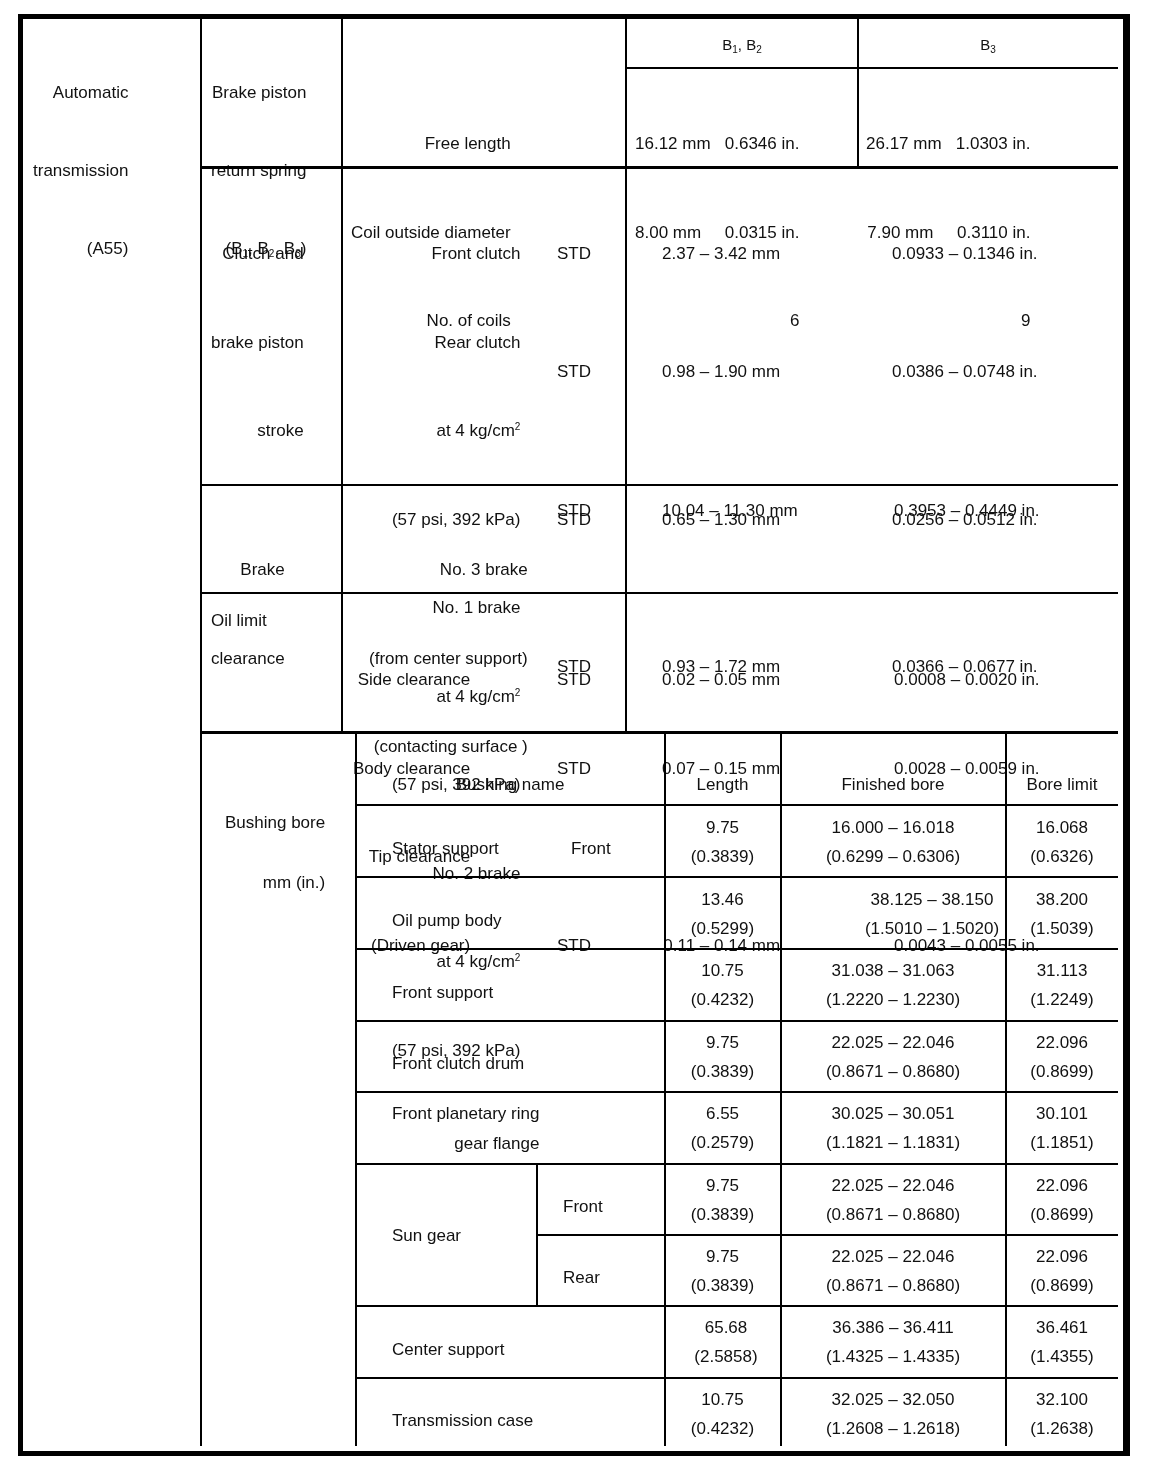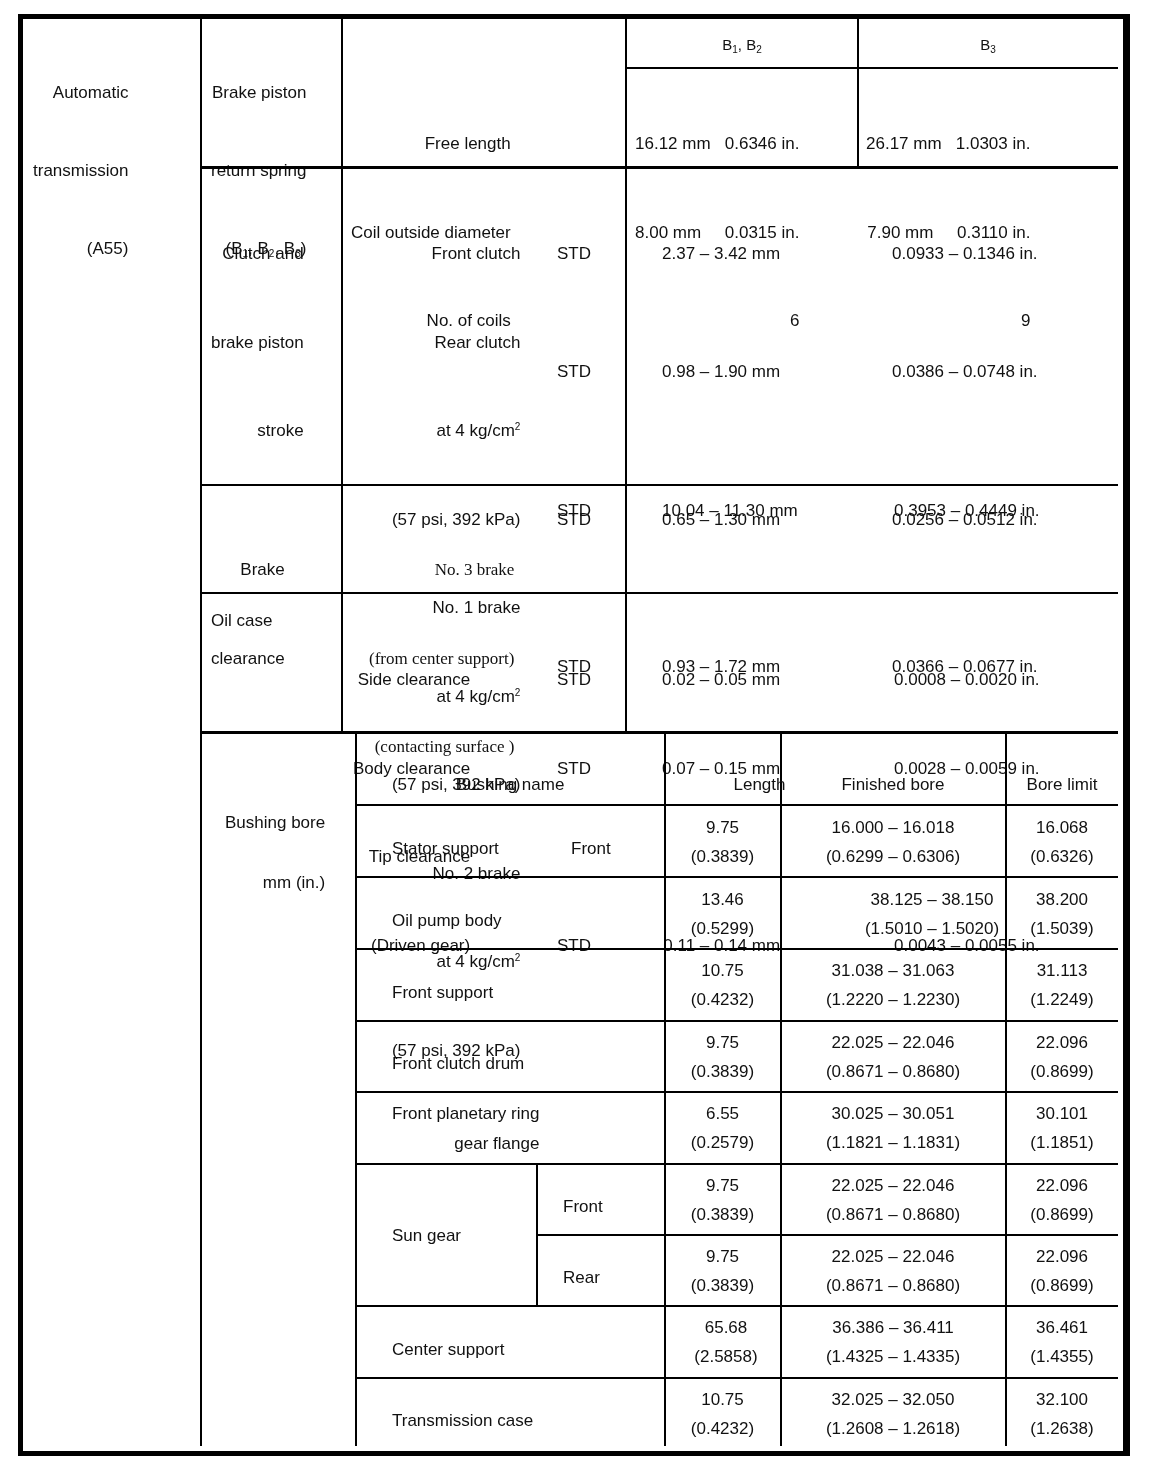--- a/index.html
+++ b/index.html
@@ -90,31 +90,31 @@
   <div>0.0386 – 0.0748 in.</div><div>&nbsp;</div><div>&nbsp;</div>
   <div>0.0256 – 0.0512 in.</div><div>&nbsp;</div><div>&nbsp;</div>
   <div>0.0366 – 0.0677 in.</div>
 </div>
 <div class="hl" style="left:200px;top:484px;width:918px;"></div>
 
 <div class="t" style="left:211px;top:496px;">
   <div>Brake</div>
   <div>clearance</div>
 </div>
-<div class="t" style="left:353px;top:496px;font-family:Liberation Serif, serif;">
+<div class="t" style="left:353px;top:496px;">
   <div>No. 3 brake</div>
   <div style="padding-left:16px;">(<span>from center support</span>)</div>
   <div style="padding-left:16px;">(<span>contacting surface</span> )</div>
 </div>
 <div class="t" style="left:557px;top:496px;">STD</div>
 <div class="t" style="left:662px;top:496px;">10.04 – 11.30 mm</div>
 <div class="t" style="left:894px;top:496px;">0.3953 – 0.4449 in.</div>
 <div class="hl" style="left:200px;top:592px;width:918px;"></div>
 
-<div class="t" style="left:211px;top:606px;">Oil case</div>
+<div class="t" style="left:211px;top:606px;">Oil limit</div>
 <div class="t" style="left:353px;top:606px;">
   <div>Side clearance</div>
   <div>Body clearance</div>
   <div>Tip clearance</div>
   <div>(Driven gear)</div>
 </div>
 <div class="t" style="left:557px;top:606px;">
   <div>STD</div>
   <div>STD</div>
   <div>&nbsp;</div>
@@ -149,21 +149,21 @@
 <div class="hl" style="left:355px;top:876px;width:763px;"></div>
 <div class="hl" style="left:355px;top:948px;width:763px;"></div>
 <div class="hl" style="left:355px;top:1020px;width:763px;"></div>
 <div class="hl" style="left:355px;top:1091px;width:763px;"></div>
 <div class="hl" style="left:355px;top:1163px;width:763px;"></div>
 <div class="hl" style="left:536px;top:1234px;width:582px;"></div>
 <div class="hl" style="left:355px;top:1305px;width:763px;"></div>
 <div class="hl" style="left:355px;top:1377px;width:763px;"></div>
 
 <div class="cell2" style="left:356px;top:770px;width:308px;">Bushing name</div>
-<div class="cell2" style="left:665px;top:770px;width:115px;padding-left:37px;">Length</div>
+<div class="cell2" style="left:665px;top:770px;width:115px;">Length</div>
 <div class="cell2" style="left:781px;top:770px;width:224px;">Finished bore</div>
 <div class="cell2" style="left:1006px;top:770px;width:112px;">Bore limit</div>
 
 <div class="t" style="left:392px;top:834px;">Stator support</div>
 <div class="t" style="left:571px;top:834px;">Front</div>
 <div class="t" style="left:392px;top:906px;">Oil pump body</div>
 <div class="t" style="left:392px;top:978px;">Front support</div>
 <div class="t" style="left:392px;top:1049px;">Front clutch drum</div>
 <div class="t" style="left:392px;top:1099px;"><div>Front planetary ring</div><div>gear flange</div></div>
 <div class="t" style="left:392px;top:1221px;">Sun gear</div>

